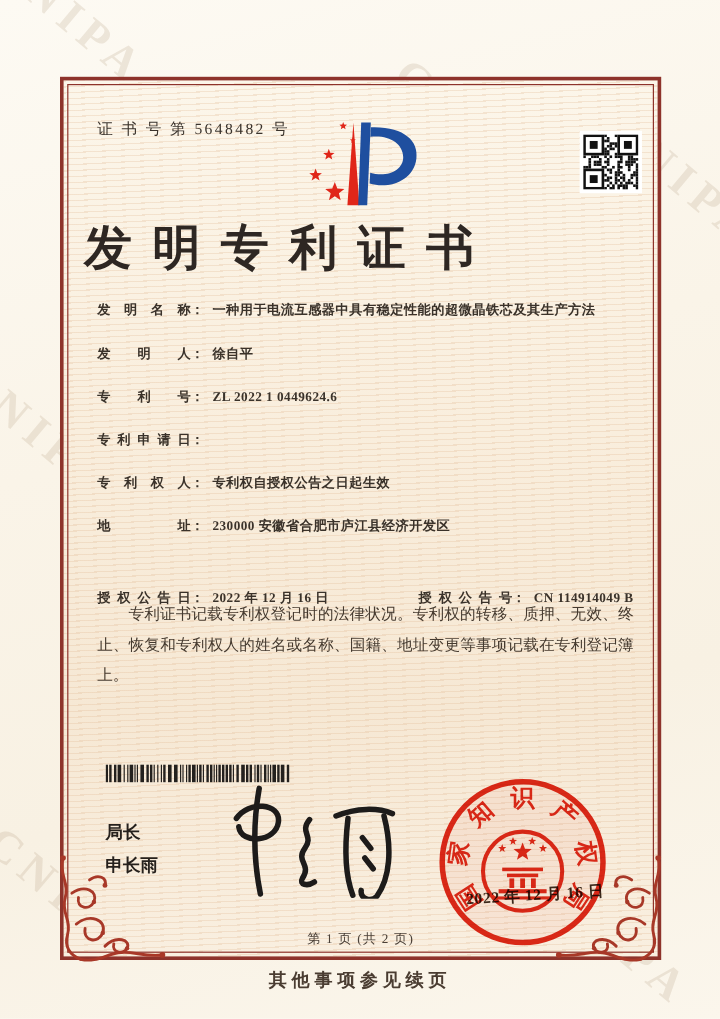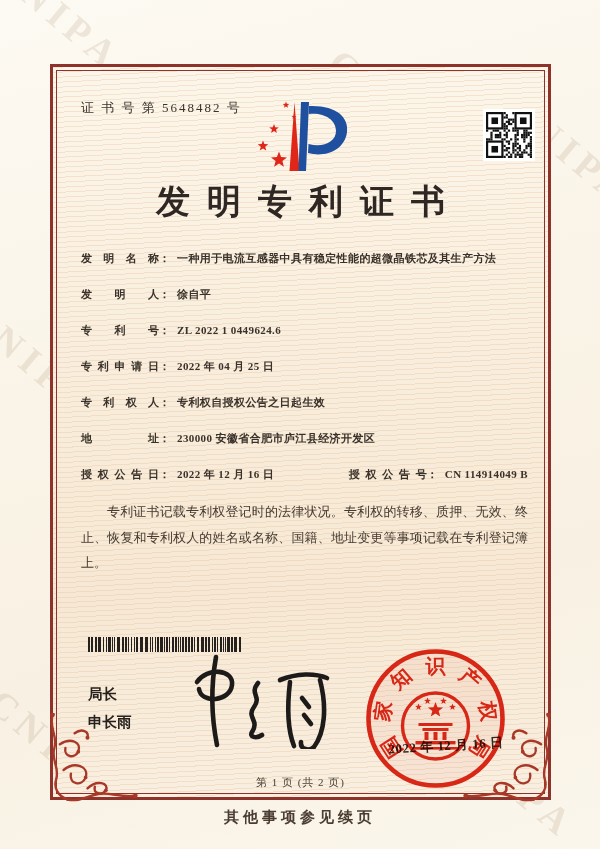--- a/index.html
+++ b/index.html
@@ -30,27 +30,27 @@
   .corner-ornament { position:absolute; width:92px; height:92px; z-index:4; }
   .corner-ornament.bl { left:-6px; bottom:-8px; }
   .corner-ornament.br { right:-6px; bottom:-8px; transform:scaleX(-1); }
 
   .cert-number { position:absolute; left:28px; top:32px; font-size:13px; font-weight:400;
     letter-spacing:2px; color:#3a332c; }
 
   .logo { position:absolute; left:197px; top:34px; width:106px; height:78px; }
   .qr   { position:absolute; left:430px; top:42px; width:52px; height:52px; background:#fff; padding:3px; }
 
-  .title { position:absolute; left:0; top:112px; width:100%; text-align:center;
-    font-size:34px; font-weight:700; letter-spacing:17px; padding-left:17px; color:#2e2723; }
+  .title { position:absolute; left:0; top:112px; width:100%; text-align:left;
+    font-size:40px; font-weight:700; letter-spacing:17px; padding-left:17px; color:#2e2723; }
 
   
   .fields { position:absolute; left:28px; top:184px; width:447px; }
   .field-row { display:flex; align-items:baseline; height:36px; font-size:11px; font-weight:700; color:#3a322a; }
-  .field-row.dual { justify-content:space-between; }
+  .field-row.dual { justify-content:space-between;margin-top:24px; }
   .pair { display:flex; align-items:baseline; }
   .field-label { display:inline-block; width:78px; text-align:justify; text-align-last:justify; }
   .field-colon { margin:0 2px 0 0; }
   .field-value { margin-left:5px; letter-spacing:0.4px; white-space:nowrap; }
 
   
   .paragraphs { position:absolute; left:28px; top:432px; width:447px;
     font-size:13px; line-height:25.5px; text-align:justify; color:#453a2f; }
   .paragraphs p { text-indent:2em; }
 
@@ -294,21 +294,20 @@
         <span class="pair">
           <span class="field-label">专利号</span>
           <span class="field-colon">：</span>
           <span class="field-value">ZL 2022 1 0449624.6</span>
         </span>
       </div>
       <div class="field-row">
         <span class="pair">
           <span class="field-label">专利申请日</span>
           <span class="field-colon">：</span>
-          <span class="field-value">2022 年 04 月 25 日</span>
         </span>
       </div>
       <div class="field-row">
         <span class="pair">
           <span class="field-label">专利权人</span>
           <span class="field-colon">：</span>
           <span class="field-value">专利权自授权公告之日起生效</span>
         </span>
       </div>
       <div class="field-row">

